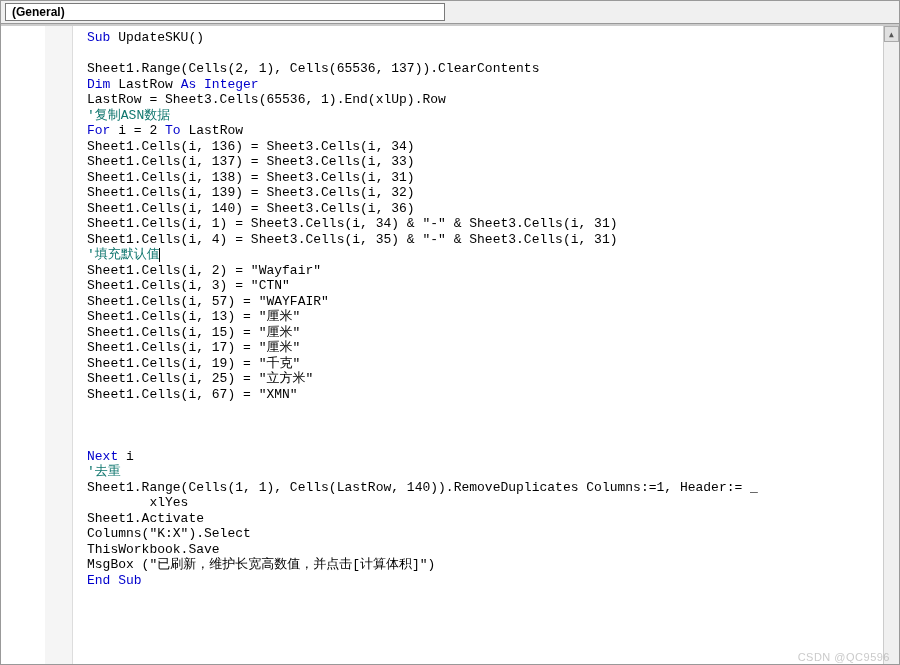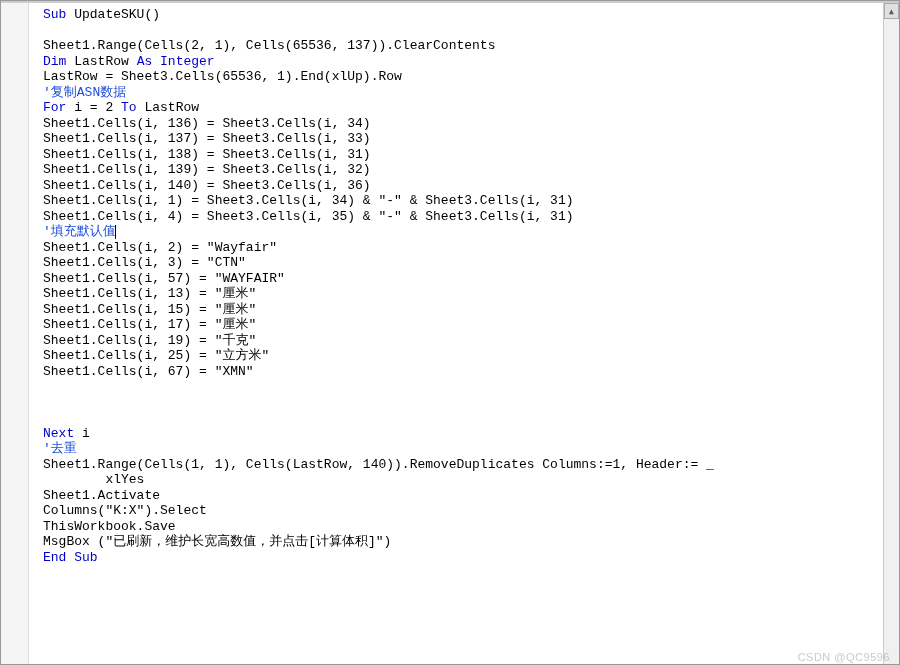--- a/index.html
+++ b/index.html
@@ -36,40 +36,41 @@
       font-size: 12px;
       font-weight: bold;
       width: 440px;
       display: inline-block;
     }
     .editor-area {
       flex: 1;
       display: flex;
       border-top: 2px solid #ccc;
       overflow: hidden;
+      padding-left: 44px;
     }
     .gutter {
       width: 28px;
       background: #f5f5f5;
       border-right: 1px solid #ddd;
       flex-shrink: 0;
     }
     .code-pane {
       flex: 1;
       padding: 4px 0 0 14px;
       font-family: "SimSun", "宋体", "Courier New", monospace;
       font-size: 13px;
       line-height: 15.5px;
       white-space: pre;
       color: #000;
       position: relative;
       overflow: hidden;
     }
     .kw { color: #0000cc; }
-    .cm { color: #1d4ed8; }
+    .cm { color: #0f766e; }
     .caret {
       display: inline-block;
       width: 1px;
       height: 14px;
       background: #000;
       vertical-align: text-bottom;
       margin-left: -1px;
     }
     .watermark {
       position: absolute;
@@ -96,20 +97,23 @@
       justify-content: center;
       font-size: 8px;
       color: #555;
     }
     .scroll-arrow.top { position: absolute; top: 0; left: 0; right: 0; }
   </style>
 </head>
 <body>
 
 <div class="outer-frame">
+  <div class="dropdown-bar">
+    <div class="dropdown">(General)</div>
+  </div>
   <div class="editor-area">
     <div class="gutter"></div>
     <div class="code-pane" id="code-pane"><div><span class="kw">Sub</span> UpdateSKU()</div><div>&nbsp;</div><div>Sheet1.Range(Cells(2, 1), Cells(65536, 137)).ClearContents</div><div><span class="kw">Dim</span> LastRow <span class="kw">As Integer</span></div><div>LastRow = Sheet3.Cells(65536, 1).End(xlUp).Row</div><div><span class="cm">'复制ASN数据</span></div><div><span class="kw">For</span> i = 2 <span class="kw">To</span> LastRow</div><div>Sheet1.Cells(i, 136) = Sheet3.Cells(i, 34)</div><div>Sheet1.Cells(i, 137) = Sheet3.Cells(i, 33)</div><div>Sheet1.Cells(i, 138) = Sheet3.Cells(i, 31)</div><div>Sheet1.Cells(i, 139) = Sheet3.Cells(i, 32)</div><div>Sheet1.Cells(i, 140) = Sheet3.Cells(i, 36)</div><div>Sheet1.Cells(i, 1) = Sheet3.Cells(i, 34) &amp; "-" &amp; Sheet3.Cells(i, 31)</div><div>Sheet1.Cells(i, 4) = Sheet3.Cells(i, 35) &amp; "-" &amp; Sheet3.Cells(i, 31)</div><div><span class="cm">'填充默认值</span><span class="caret"></span></div><div>Sheet1.Cells(i, 2) = "Wayfair"</div><div>Sheet1.Cells(i, 3) = "CTN"</div><div>Sheet1.Cells(i, 57) = "WAYFAIR"</div><div>Sheet1.Cells(i, 13) = "厘米"</div><div>Sheet1.Cells(i, 15) = "厘米"</div><div>Sheet1.Cells(i, 17) = "厘米"</div><div>Sheet1.Cells(i, 19) = "千克"</div><div>Sheet1.Cells(i, 25) = "立方米"</div><div>Sheet1.Cells(i, 67) = "XMN"</div><div>&nbsp;</div><div>&nbsp;</div><div>&nbsp;</div><div><span class="kw">Next</span> i</div><div><span class="cm">'去重</span></div><div>Sheet1.Range(Cells(1, 1), Cells(LastRow, 140)).RemoveDuplicates Columns:=1, Header:= _</div><div>        xlYes</div><div>Sheet1.Activate</div><div>Columns("K:X").Select</div><div>ThisWorkbook.Save</div><div>MsgBox ("已刷新，维护长宽高数值，并点击[计算体积]")</div><div><span class="kw">End Sub</span></div></div>
     <div class="scrollbar-v">
       <div class="scroll-arrow top">▲</div>
     </div>
   </div>
 </div>
 <div class="watermark">CSDN @QC9596</div>
 

